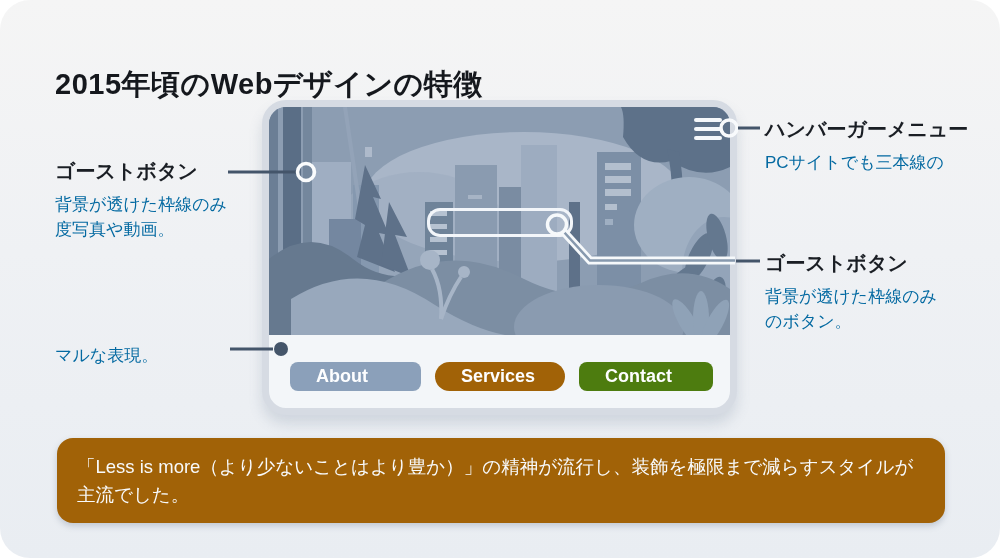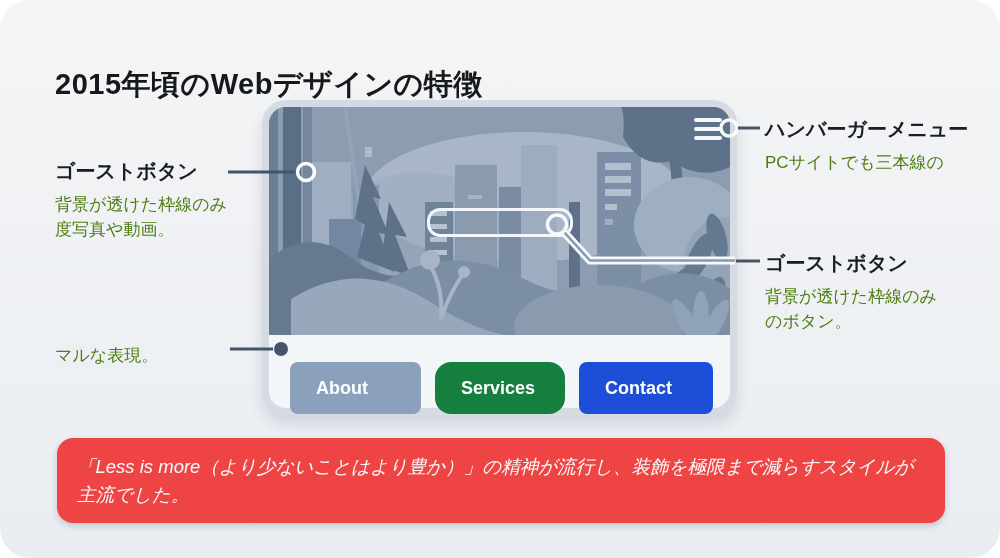--- a/index.html
+++ b/index.html
@@ -12,21 +12,21 @@
     position:absolute; inset:0; border-radius:30px;
     background:linear-gradient(180deg,#F5F5F5 0%, #EFF1F4 45%, #E9EDF2 100%);
   }
   .page-title {
     position:absolute; left:55px; top:36px;
     font-size:29px; font-weight:800; color:#15181d; letter-spacing:.5px;margin-top:29px;
   }
   
   .annot { position:absolute; }
   .annot .label { font-size:20px; font-weight:700; color:#1a1e24; white-space:nowrap; }
-  .annot .body { margin-top:7px; font-size:17px; line-height:25px; color:#4d7c0f; }
+  .annot .body { margin-top:7px; font-size:17px; line-height:25px; color:#0369a1; }
   .annot .body span { display:block; white-space:nowrap; }
   
   .mockup {
     position:absolute; left:262px; top:100px; width:475px; height:315px;
     background:#F3F6F9; border:7px solid #D6DBE3; border-radius:24px;
     box-shadow:0 9px 14px rgba(96,115,140,.20);
   }
   .hero {
     position:absolute; left:0; top:0; width:461px; height:228px;
     border-radius:17px 17px 0 0; overflow:hidden; background:#8C9DB2;
@@ -38,21 +38,21 @@
   }
   .hamburger i { display:block; height:4px; border-radius:2px; background:#F5F8FB; }
   .ghost-btn {
     position:absolute; left:158px; top:101px; width:146px; height:29px;
     border:3px solid #F3F6FA; border-radius:13px; background:transparent; cursor:pointer;
   }
   .navbar {
     position:absolute; left:21px; top:255px; display:flex; gap:14px;
   }
   .nav-btn {
-    height:52px; border:none; border-radius:8px; color:#FDFEFF;
+    height:29px; border:none; border-radius:8px; color:#FDFEFF;
     font-family:inherit; font-size:18px; font-weight:700;
     display:flex; align-items:center; padding-left:26px; cursor:pointer;
   }
   .nav-btn.b0 { width:131px; }
   .nav-btn.b1 { width:130px; }
   .nav-btn.b2 { width:134px; }
   
   .connectors { position:absolute; left:0; top:0; width:1000px; height:558px; pointer-events:none; }
   
   .banner {
@@ -170,39 +170,39 @@
       </svg>
       <div class="hamburger">
         <i></i>
         <i></i>
         <i></i>
       </div>
       <div class="ghost-btn"></div>
     </div>
     <div class="navbar">
       <button class="nav-btn b0" style="background: rgb(139, 160, 186);">About</button>
-      <button class="nav-btn b1" style="background: #15803d; border-radius: 16px;">Services</button>
-      <button class="nav-btn b2" style="background: #1d4ed8;">Contact</button>
+      <button class="nav-btn b1" style="background: #a16207; border-radius: 16px;">Services</button>
+      <button class="nav-btn b2" style="background: #4d7c0f;">Contact</button>
     </div>
   </div>
 
   <svg class="connectors">
 
     <line x1="228" y1="172" x2="297" y2="172" stroke="#44556A" stroke-width="3"></line>
     <circle cx="306" cy="172" r="8.5" fill="none" stroke="#FAFCFD" stroke-width="3.5"></circle>
 
     <line x1="230" y1="349" x2="273" y2="349" stroke="#44556A" stroke-width="3"></line>
     <circle cx="281" cy="349" r="7" fill="#44556A"></circle>
 
     <circle cx="729" cy="128" r="8" fill="none" stroke="#F8FAFC" stroke-width="3.5"></circle>
     <line x1="738" y1="128" x2="760" y2="128" stroke="#44556A" stroke-width="3"></line>
 
     <polyline points="563,231 590,260.5 735,260.5" fill="none" stroke="#F6F9FB" stroke-width="8"></polyline>
     <polyline points="563,231 590,260.5 735,260.5" fill="none" stroke="#8799AE" stroke-width="2.5"></polyline>
     <circle cx="557" cy="224.5" r="9.5" fill="none" stroke="#F6F9FB" stroke-width="3.5"></circle>
     <line x1="736" y1="261" x2="760" y2="261" stroke="#44556A" stroke-width="3"></line>
   </svg>
 
-  <div class="banner" style="background: #ef4444; font-style: italic;">
+  <div class="banner" style="background: #a16207;">
     <span class="line">「Less is more（より少ないことはより豊か）」の精神が流行し、装飾を極限まで減らすスタイルが</span>
     <span class="line">主流でした。</span>
   </div>
 </div>
 
 </body></html>

